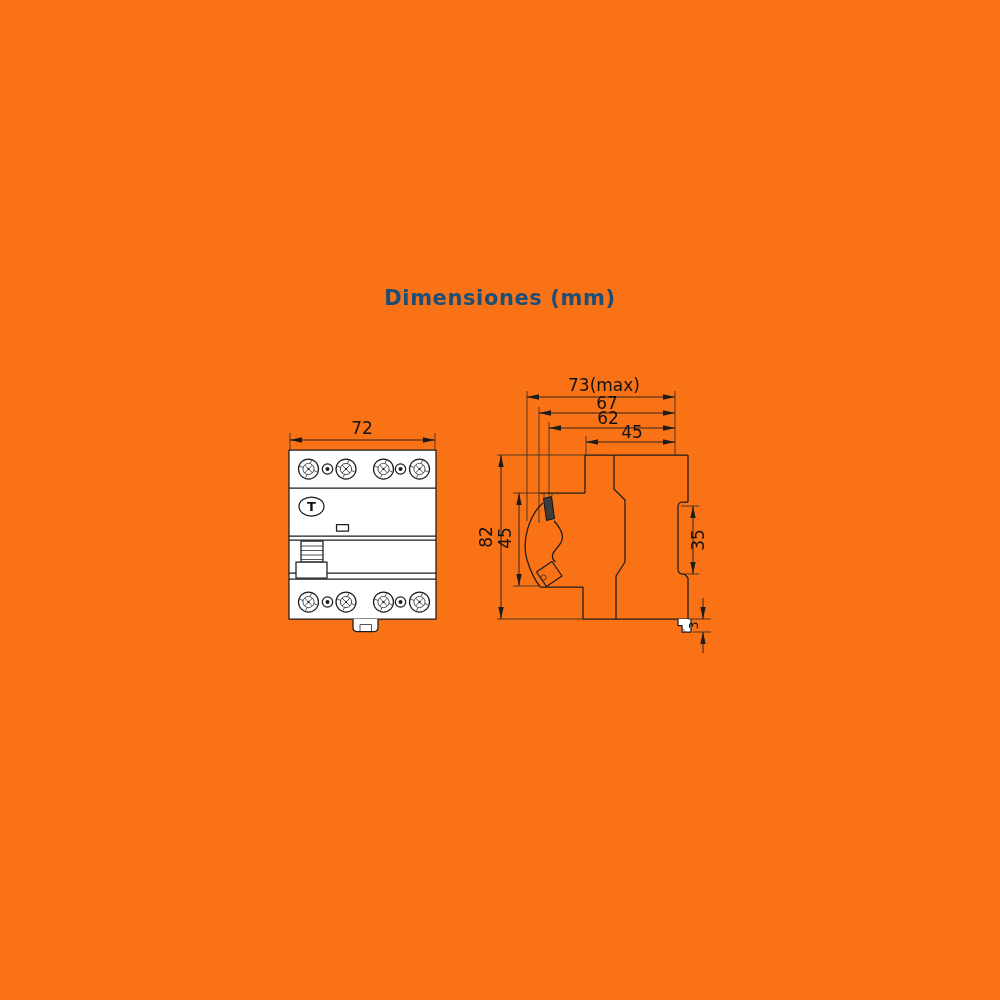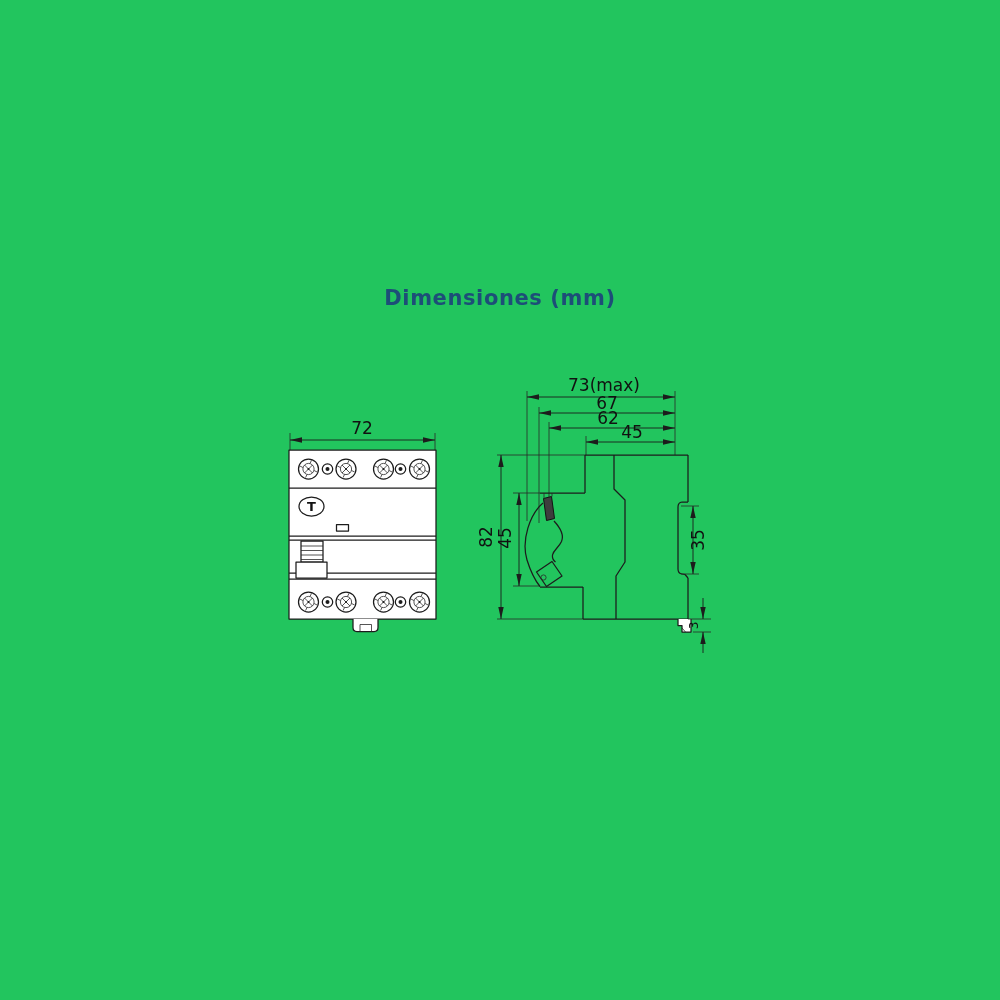--- a/index.html
+++ b/index.html
@@ -1,16 +1,16 @@
 <!DOCTYPE html>
 <html><head>
 <meta charset="utf-8">
 <style>
   html,body{margin:0;padding:0;background:#ffffff;width:1000px;height:1000px;overflow:hidden;}
-  .page{position:relative;width:1000px;height:1000px;background:#22c55e;font-family:"Liberation Sans",sans-serif;}
+  .page{position:relative;width:1000px;height:1000px;background:#f97316;font-family:"Liberation Sans",sans-serif;}
   .title{position:absolute;top:286px;left:0;width:1000px;text-align:center;
          font-size:21px;font-weight:600;letter-spacing:0.6px;color:#1d4e78;
          font-family:"DejaVu Sans","Liberation Sans",sans-serif;}
   svg{position:absolute;top:0;left:0;}
   .b{stroke:#1c1c1c;stroke-width:1.25;fill:none;stroke-linejoin:round;}
   .t{stroke:#2a2a2a;stroke-width:0.8;fill:none;}
   .d{stroke:#1c1c1c;stroke-width:0.9;fill:none;}
   .w{fill:#ffffff;}
   .arrfill{fill:#1c1c1c;}
   text.dim{font-family:"DejaVu Sans","Liberation Sans",sans-serif;font-size:17px;fill:#111;}

